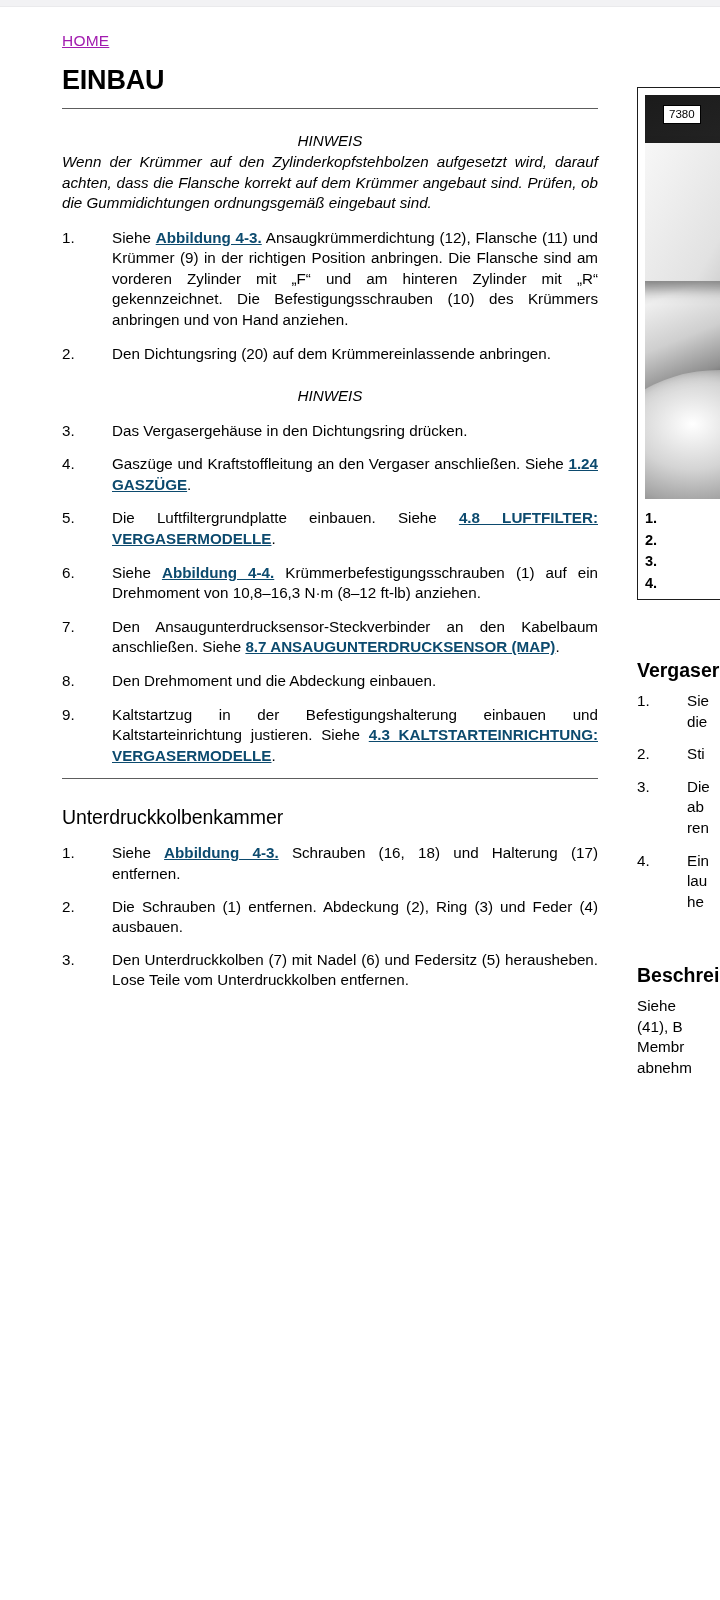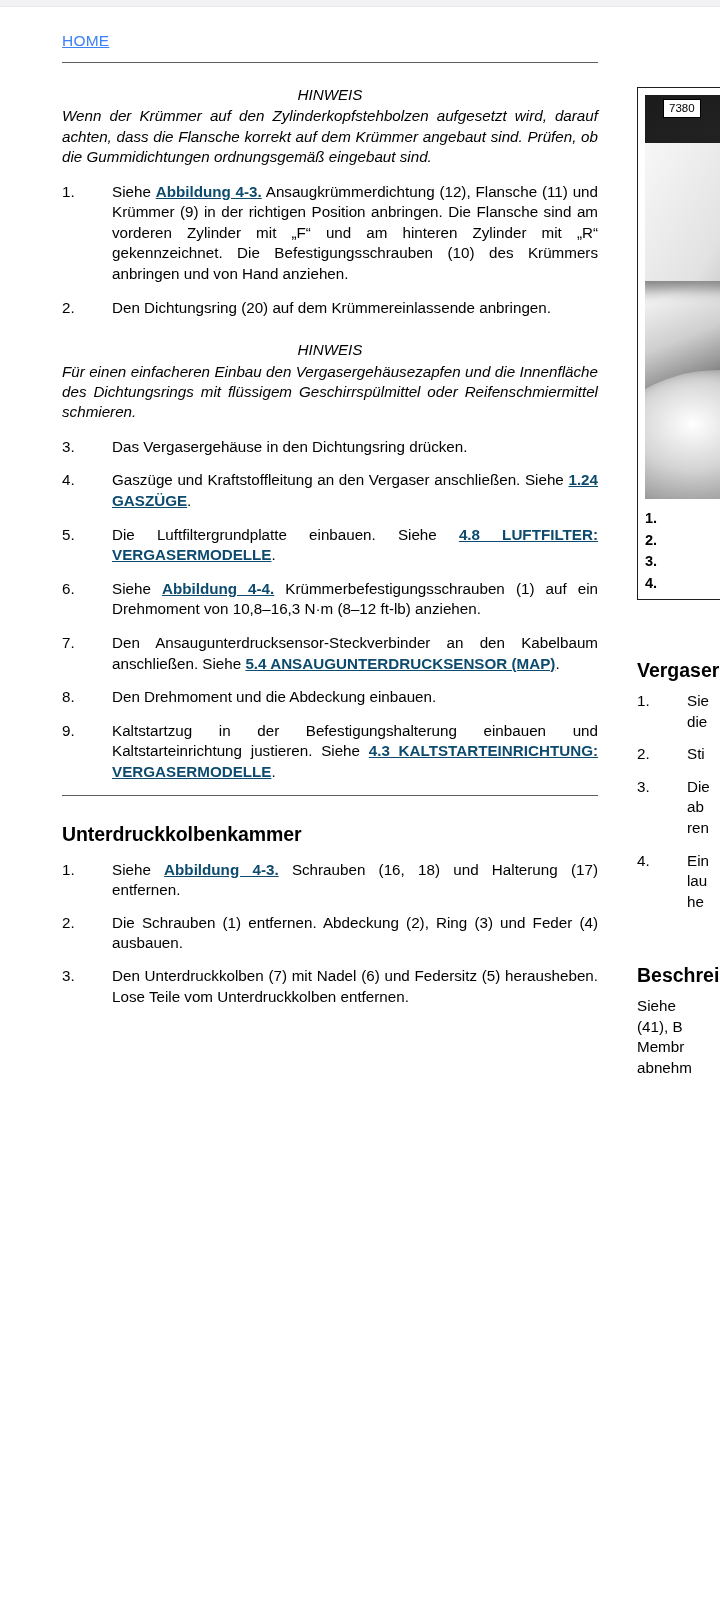--- a/index.html
+++ b/index.html
@@ -44,21 +44,21 @@
     top: 0;
     left: 62px;
     width: 536px;
   }
 
   .home-link {
     display: inline-block;
     margin-top: 24px;
     font-size: 15.5px;
     line-height: 18px;
-    color: #3b82f6;
+    color: #a21caf;
     text-decoration: underline;
     letter-spacing: .2px;
     cursor: pointer;
   }
 
   h1.sec-title {
     font-size: 27px;
     line-height: 32px;
     font-weight: bold;
     margin: 14px 0 0 0;
@@ -66,21 +66,21 @@
   }
   .rule {
     height: 0;
     border-top: 1.6px solid #5d5d5d;
     margin: 12px 0 0 0;
   }
 
   h2.sub-title {
     font-size: 19.5px;
     line-height: 24px;
-    font-weight: bold;
+    font-weight: normal;
     margin: 26px 0 8px 0;
     letter-spacing: -0.1px;
   }
 
   
   .note {
     margin: 22px 0 0 0;
     font-style: italic;
     font-size: 15.2px;
     line-height: 20.4px;
@@ -176,21 +176,21 @@
     left: -14%;
     bottom: -10%;
     width: 78%;
     height: 42%;
     border-radius: 50%;
     background: radial-gradient(ellipse at 38% 32%, #ffffff 0%, #d4d4d4 28%, #8a8a8a 58%, #3b3b3b 100%);
     box-shadow: inset -8px -6px 18px rgba(0,0,0,.5);
   }
   .fig-tag {
     position: absolute;
-    top: 4px;
+    top: 10px;
     left: 18px;
     z-index: 3;
     background: #ffffff;
     color: #000;
     font-size: 11.5px;
     line-height: 14px;
     padding: 1px 5px 2px 5px;
     border: 1px solid #000;
     font-family: "Liberation Sans", sans-serif;
   }
@@ -254,20 +254,21 @@
 <body>
 
 <div class="topbar"></div>
 
 <div class="page">
 
   <div class="col-left">
 
     <a class="home-link" href="#">HOME</a>
 
+    <h1 class="sec-title">EINBAU</h1>
     <div class="rule"></div>
 
     
     <div class="note">
       <span class="note-head">HINWEIS</span>
       <span>Wenn der Krümmer auf den Zylinderkopfstehbolzen aufgesetzt wird, darauf achten, dass die Flansche korrekt auf dem Krümmer angebaut sind. Prüfen, ob die Gummidichtungen ordnungsgemäß eingebaut sind.</span>
     </div>
 
     <ol class="steps" id="steps-a">
         <li>
@@ -276,21 +277,20 @@
         </li>
         <li>
           <span class="num">2.</span>
           <span class="txt">Den Dichtungsring (20) auf dem Krümmereinlassende anbringen.</span>
         </li>
       </ol>
 
     
     <div class="note">
       <span class="note-head">HINWEIS</span>
-      <span>Für einen einfacheren Einbau den Vergasergehäusezapfen und die Innenfläche des Dichtungsrings mit flüssigem Geschirrspülmittel oder Reifenschmiermittel schmieren.</span>
     </div>
 
     <ol class="steps" id="steps-b">
         <li>
           <span class="num">3.</span>
           <span class="txt">Das Vergasergehäuse in den Dichtungsring drücken.</span>
         </li>
         <li>
           <span class="num">4.</span>
           <span class="txt">Gaszüge und Kraftstoffleitung an den Vergaser anschließen. Siehe <a class="lnk" href="#">1.24 GASZÜGE</a>.</span>
@@ -298,21 +298,21 @@
         <li>
           <span class="num">5.</span>
           <span class="txt">Die Luftfiltergrundplatte einbauen. Siehe <a class="lnk" href="#">4.8 LUFTFILTER: VERGASERMODELLE</a>.</span>
         </li>
         <li>
           <span class="num">6.</span>
           <span class="txt">Siehe <a class="lnk" href="#">Abbildung 4-4.</a> Krümmerbefestigungsschrauben (1) auf ein Drehmoment von 10,8–16,3 N·m (8–12 ft-lb) anziehen.</span>
         </li>
         <li>
           <span class="num">7.</span>
-          <span class="txt">Den Ansaugunterdrucksensor-Steckverbinder an den Kabelbaum anschließen. Siehe <a class="lnk" href="#">5.4 ANSAUGUNTERDRUCKSENSOR (MAP)</a>.</span>
+          <span class="txt">Den Ansaugunterdrucksensor-Steckverbinder an den Kabelbaum anschließen. Siehe <a class="lnk" href="#">8.7 ANSAUGUNTERDRUCKSENSOR (MAP)</a>.</span>
         </li>
         <li>
           <span class="num">8.</span>
           <span class="txt">Den Drehmoment und die Abdeckung einbauen.</span>
         </li>
         <li>
           <span class="num">9.</span>
           <span class="txt">Kaltstartzug in der Befestigungshalterung einbauen und Kaltstarteinrichtung justieren. Siehe <a class="lnk" href="#">4.3 KALTSTARTEINRICHTUNG: VERGASERMODELLE</a>.</span>
         </li>
       </ol>

